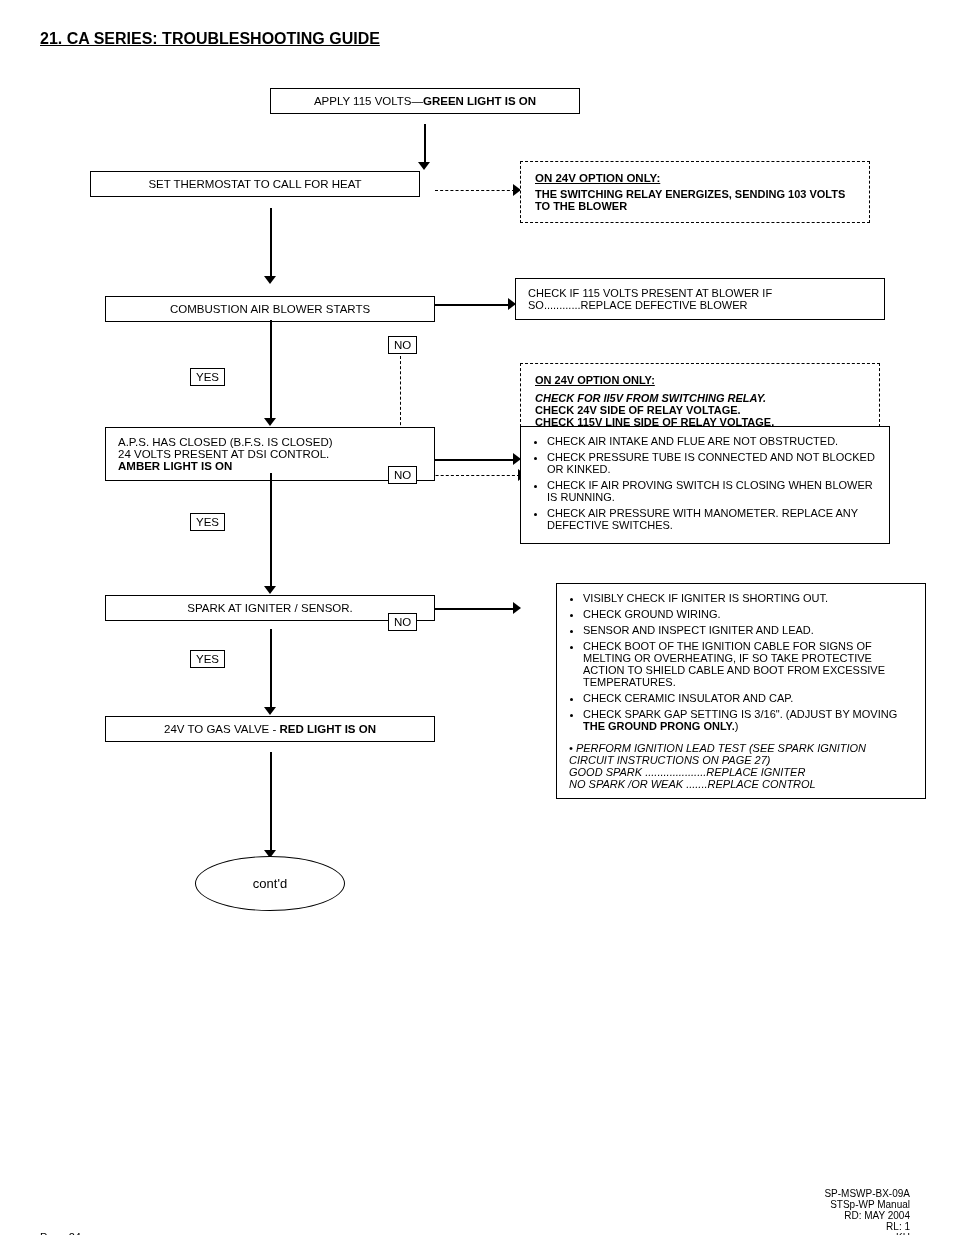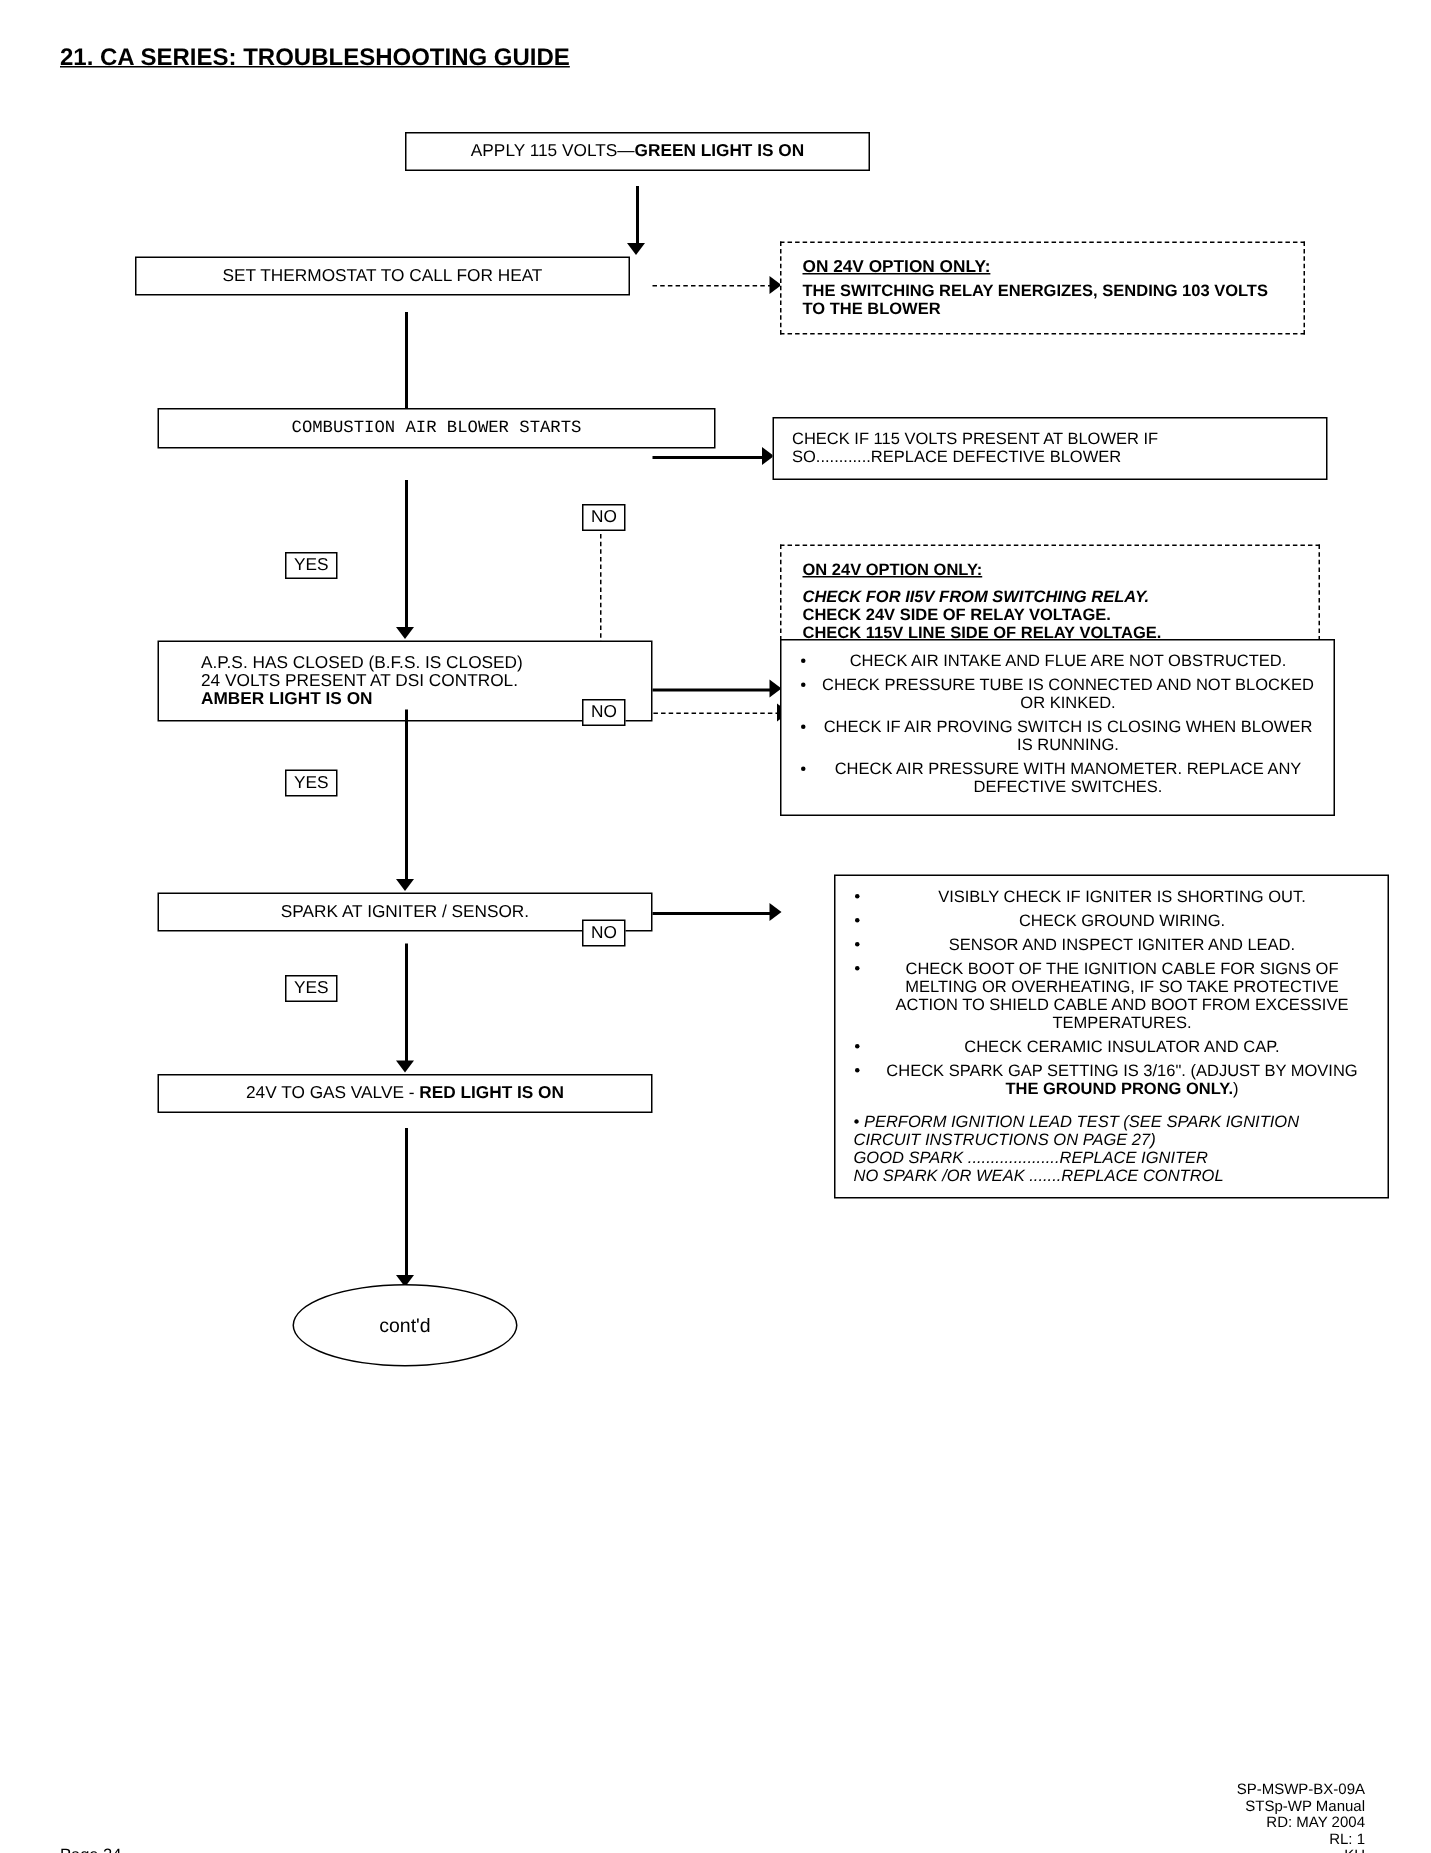--- a/index.html
+++ b/index.html
@@ -49,21 +49,21 @@
       position: absolute;
       font-size: 11.5px;
       border: 1px solid #000;
       padding: 2px 5px;
       background: #fff;
     }
     .bold { font-weight: bold; }
     .underline { text-decoration: underline; }
     .bullet-list {
       padding-left: 14px;
-      text-align: center;
+      text-align: left;
     }
     .bullet-list li {
       margin-bottom: 4px;
       list-style-type: disc;
     }
     .footer {
       display: flex;
       justify-content: space-between;
       align-items: flex-end;
       margin-top: 20px;
@@ -119,21 +119,21 @@
   <div style="position:absolute; left:473px; top:106px; width:0; height:0; border-top:6px solid transparent; border-bottom:6px solid transparent; border-left:8px solid #000;"></div>
 
   <div class="box-dashed" style="left:480px; top:83px; width:350px; padding:10px 14px;">
     <div><span class="bold underline">ON 24V OPTION ONLY:</span></div>
     <div style="margin-top:4px; font-size:11px;"><span class="bold">THE SWITCHING RELAY ENERGIZES, SENDING 103 VOLTS TO THE BLOWER</span></div>
   </div>
 
   <div class="vline" style="left:230px; top:130px; height:70px;"></div>
   <div style="position:absolute; left:224px; top:198px; width:0; height:0; border-left:6px solid transparent; border-right:6px solid transparent; border-top:8px solid #000;"></div>
 
-  <div class="box" style="left:65px; top:194px; width:372px;font-family:Liberation Mono, monospace;">
+  <div class="box" style="left:65px; top:218px; width:330px;">
     <span>COMBUSTION AIR BLOWER STARTS</span>
   </div>
 
   <div class="hline" style="left:395px; top:226px; width:75px;"></div>
   <div style="position:absolute; left:468px; top:220px; width:0; height:0; border-top:6px solid transparent; border-bottom:6px solid transparent; border-left:8px solid #000;"></div>
 
   <div class="box-solid-right" style="left:475px; top:200px; width:370px; font-size:11px;">
     CHECK IF 115 VOLTS PRESENT AT BLOWER IF SO............REPLACE DEFECTIVE BLOWER
   </div>
 
@@ -152,21 +152,21 @@
     <div><span class="bold">CHECK OPERATION OF BOTH CIRCUITS.</span></div>
     <div style="margin-top:8px;"><span class="bold">IF NO SWITCHING IS TAKING PLACE.........</span></div>
     <div><span class="bold">......REPLACE THE SWITCHING RELAY</span></div>
   </div>
 
   <div class="yes-label" style="left:150px; top:290px;">YES</div>
 
   <div class="vline" style="left:230px; top:242px; height:100px;"></div>
   <div style="position:absolute; left:224px; top:340px; width:0; height:0; border-left:6px solid transparent; border-right:6px solid transparent; border-top:8px solid #000;"></div>
 
-  <div class="box" style="left:65px; top:349px; width:330px; text-align:left; padding:8px 28px;">
+  <div class="box" style="left:65px; top:349px; width:330px; text-align:left; padding:8px 12px;">
     A.P.S. HAS CLOSED (B.F.S. IS CLOSED)<br>
     24 VOLTS PRESENT AT DSI CONTROL.<br>
     <span class="bold">AMBER LIGHT IS ON</span>
   </div>
 
   <div class="no-label" style="left:348px; top:388px;">NO</div>
 
   <div class="hline" style="left:395px; top:381px; width:80px;"></div>
   <div style="position:absolute; left:473px; top:375px; width:0; height:0; border-top:6px solid transparent; border-bottom:6px solid transparent; border-left:8px solid #000;"></div>
 

